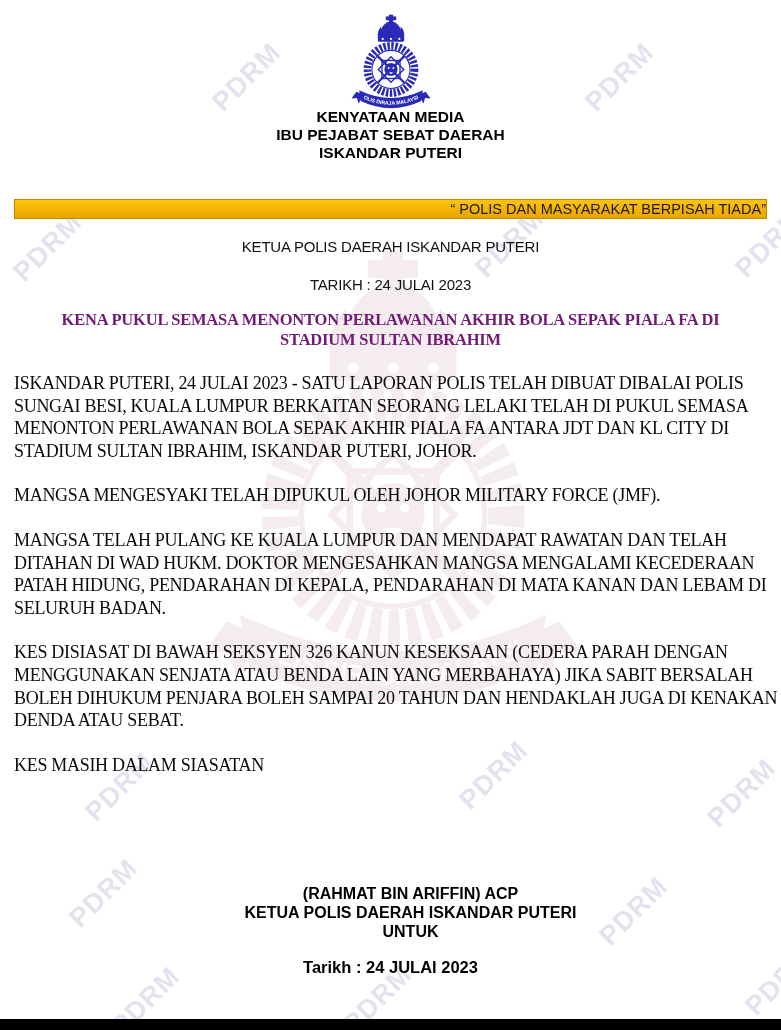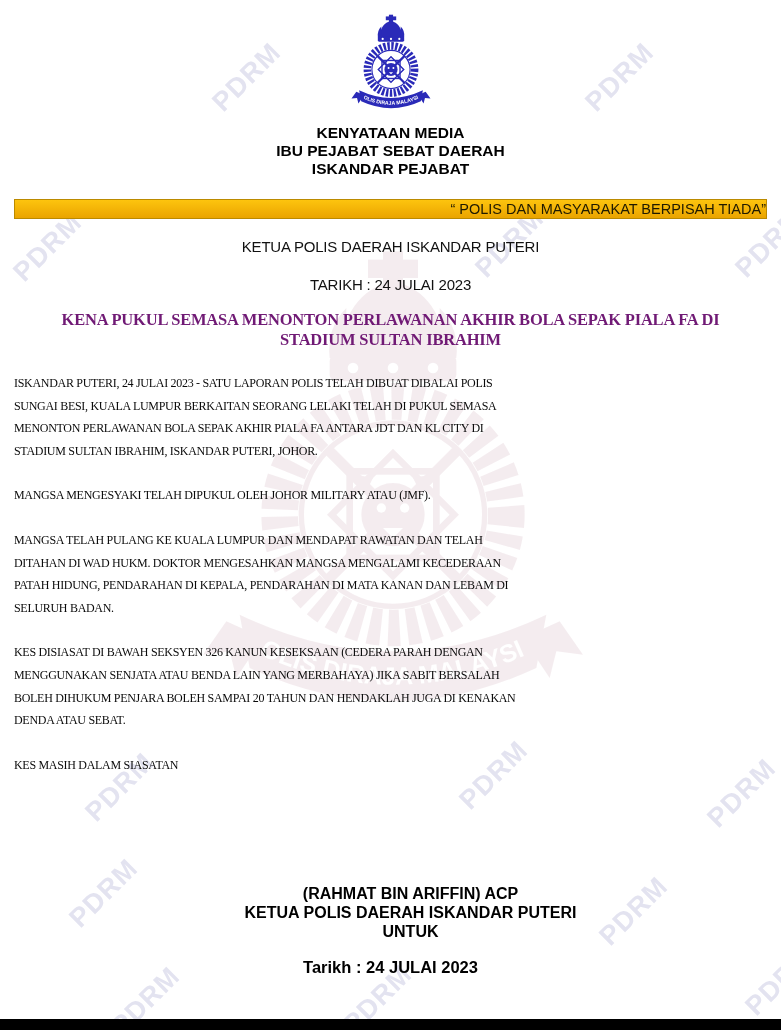--- a/index.html
+++ b/index.html
@@ -21,21 +21,21 @@
     color:#e3e3f0;
     transform:rotate(-45deg);
     letter-spacing:1px;
     white-space:nowrap;
   }
   .crest-wm{position:absolute;left:158px;top:248px;width:470px;height:500px;color:#dcc3cc;opacity:.30;}
   
   .content{position:absolute;inset:0;z-index:1;}
   .crest-main{position:absolute;left:50%;transform:translateX(-50%);top:14px;width:92px;height:104px;color:#2a2ab8;}
   .hdr{
-    position:absolute;top:124px;left:0;width:100%;
+    position:absolute;top:108px;left:0;width:100%;
     text-align:center;
     font-family:"Liberation Sans", sans-serif;
     font-weight:bold;font-size:15.5px;line-height:18px;color:#000;
   }
   .slogan{
     position:absolute;top:199px;left:14px;width:753px;height:20px;
     background:linear-gradient(#fdc40e,#eaa400);
     border:1px solid #bb8a00;box-sizing:border-box;
     text-align:right;
     font-family:"Liberation Sans", sans-serif;
@@ -51,21 +51,21 @@
   .press-title{
     position:absolute;top:310px;left:14px;width:753px;
     text-align:center;
     font-family:"Liberation Serif", serif;
     font-weight:bold;font-size:16.5px;line-height:20px;color:#701a75;
     letter-spacing:-0.2px;
   }
   .docbody{
     position:absolute;top:372px;left:14px;width:753px;
     font-family:"Liberation Serif", serif;
-    font-size:12px;line-height:22.6px;color:#0a0a0a;
+    font-size:18px;line-height:22.6px;color:#0a0a0a;
     letter-spacing:-0.3px;
   }
   .docbody p{margin:0 0 22px 0;white-space:nowrap;}
   .sig{
     position:absolute;top:884px;left:0;width:100%;
     text-align:center;
     font-family:"Liberation Sans", sans-serif;
     font-weight:bold;font-size:16px;line-height:19px;color:#000;padding-left:20px;
   }
   .sig-date{
@@ -151,35 +151,35 @@
     </div>
 
   <div class="content">
     <svg class="crest-main" viewBox="0 0 120 150">
         <use href="#crest-sym"></use>
       </svg>
 
     <div class="hdr">
       <div>KENYATAAN MEDIA</div>
       <div>IBU PEJABAT SEBAT DAERAH</div>
-      <div>ISKANDAR PEJABAT</div>
+      <div>ISKANDAR PUTERI</div>
     </div>
 
     <div class="slogan">
       <span>“ POLIS DAN MASYARAKAT BERPISAH TIADA”</span>
     </div>
 
     <div class="meta office">KETUA POLIS DAERAH ISKANDAR PUTERI</div>
     <div class="meta datel">TARIKH : 24 JULAI 2023</div>
 
     <div class="press-title">KENA PUKUL SEMASA MENONTON PERLAWANAN AKHIR BOLA SEPAK PIALA FA DI<br>STADIUM SULTAN IBRAHIM</div>
 
     <div class="docbody">
       <p>ISKANDAR PUTERI, 24 JULAI 2023 -  SATU LAPORAN POLIS TELAH DIBUAT DIBALAI POLIS<br>SUNGAI BESI, KUALA LUMPUR BERKAITAN SEORANG LELAKI TELAH DI PUKUL SEMASA<br>MENONTON PERLAWANAN BOLA SEPAK AKHIR PIALA FA ANTARA JDT DAN KL CITY DI<br>STADIUM SULTAN IBRAHIM, ISKANDAR PUTERI, JOHOR.</p>
-      <p>MANGSA MENGESYAKI TELAH DIPUKUL OLEH JOHOR MILITARY ATAU (JMF).</p>
+      <p>MANGSA MENGESYAKI TELAH DIPUKUL OLEH JOHOR MILITARY FORCE (JMF).</p>
       <p>MANGSA TELAH PULANG KE KUALA LUMPUR DAN MENDAPAT RAWATAN DAN TELAH<br>DITAHAN DI WAD HUKM. DOKTOR MENGESAHKAN MANGSA MENGALAMI KECEDERAAN<br>PATAH HIDUNG, PENDARAHAN DI KEPALA, PENDARAHAN DI MATA KANAN DAN LEBAM DI<br>SELURUH BADAN.</p>
       <p>KES DISIASAT DI BAWAH SEKSYEN 326 KANUN KESEKSAAN (CEDERA PARAH DENGAN<br>MENGGUNAKAN SENJATA ATAU BENDA LAIN YANG MERBAHAYA) JIKA SABIT BERSALAH<br>BOLEH DIHUKUM PENJARA BOLEH SAMPAI 20 TAHUN DAN HENDAKLAH JUGA DI KENAKAN<br>DENDA ATAU SEBAT.</p>
       <p>KES MASIH DALAM SIASATAN</p>
     </div>
 
     <div class="sig">
       <div>(RAHMAT BIN ARIFFIN) ACP</div>
       <div>KETUA POLIS DAERAH ISKANDAR PUTERI</div>
       <div>UNTUK</div>
     </div>

